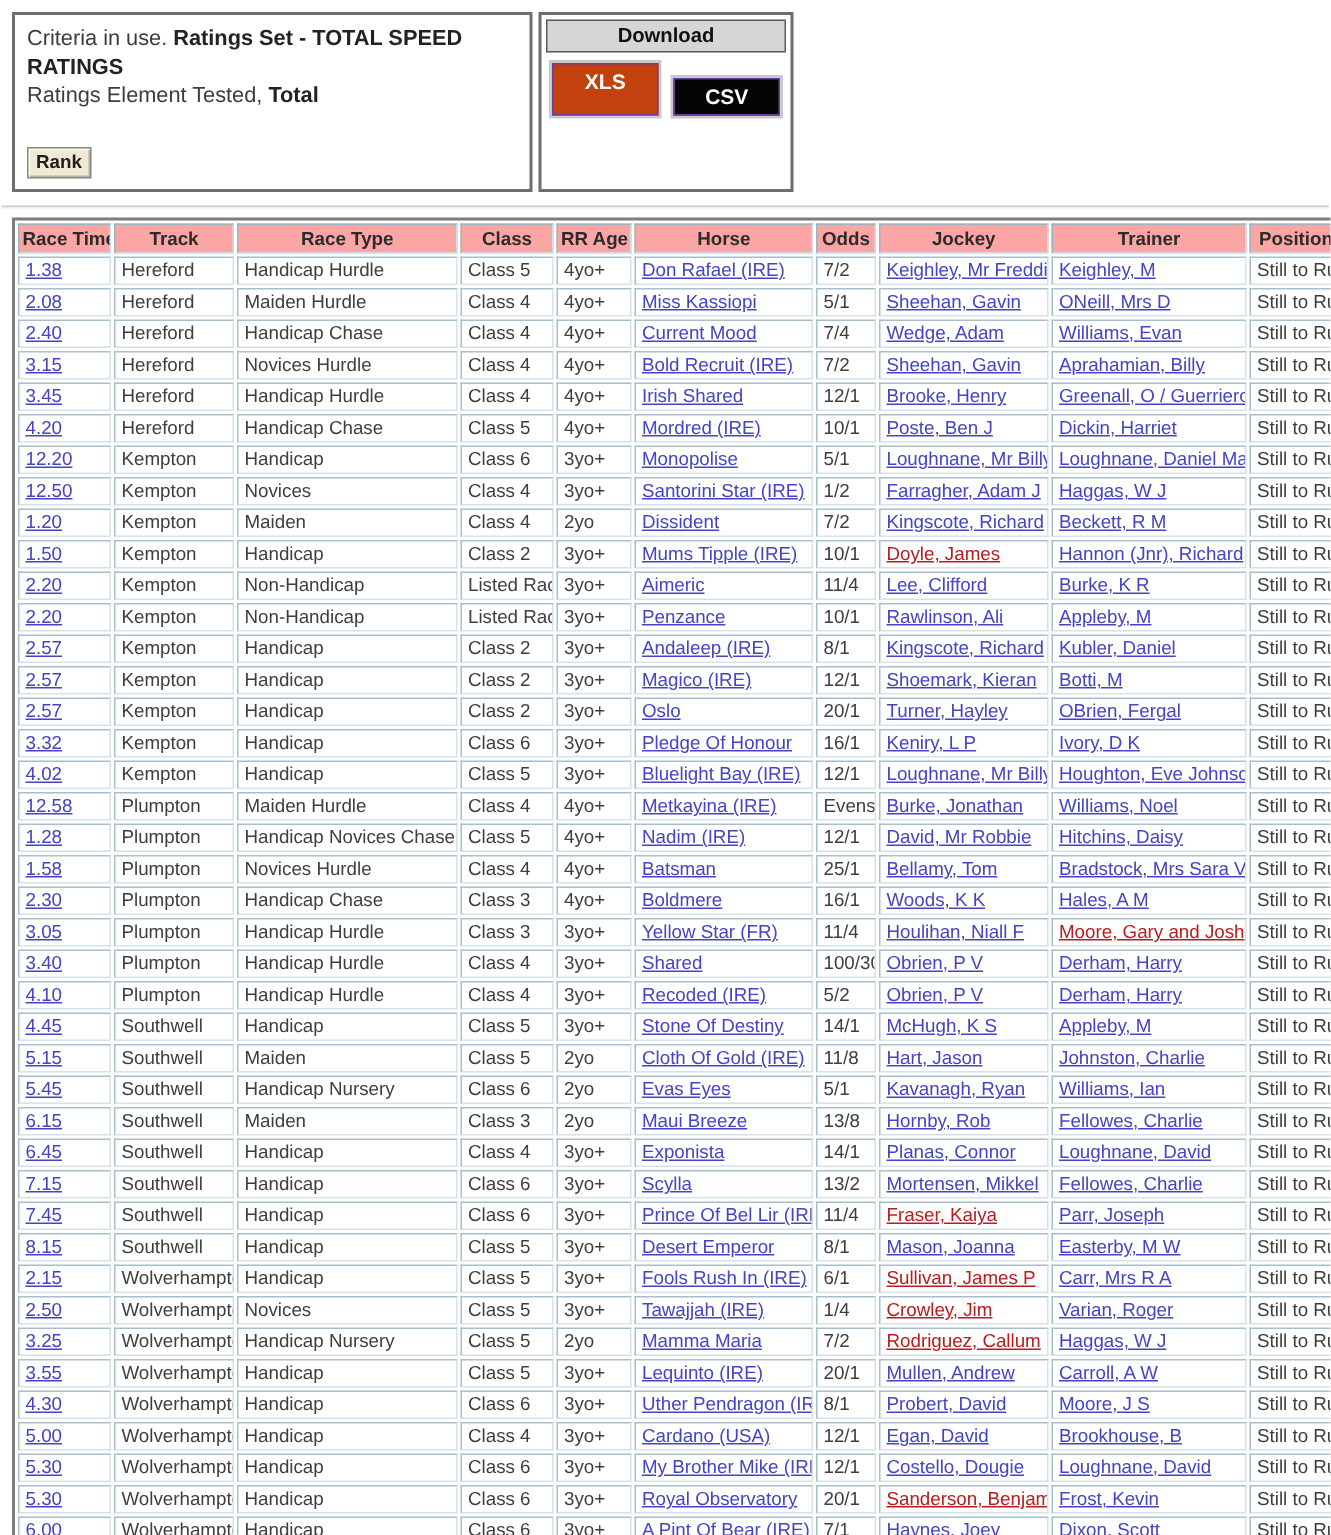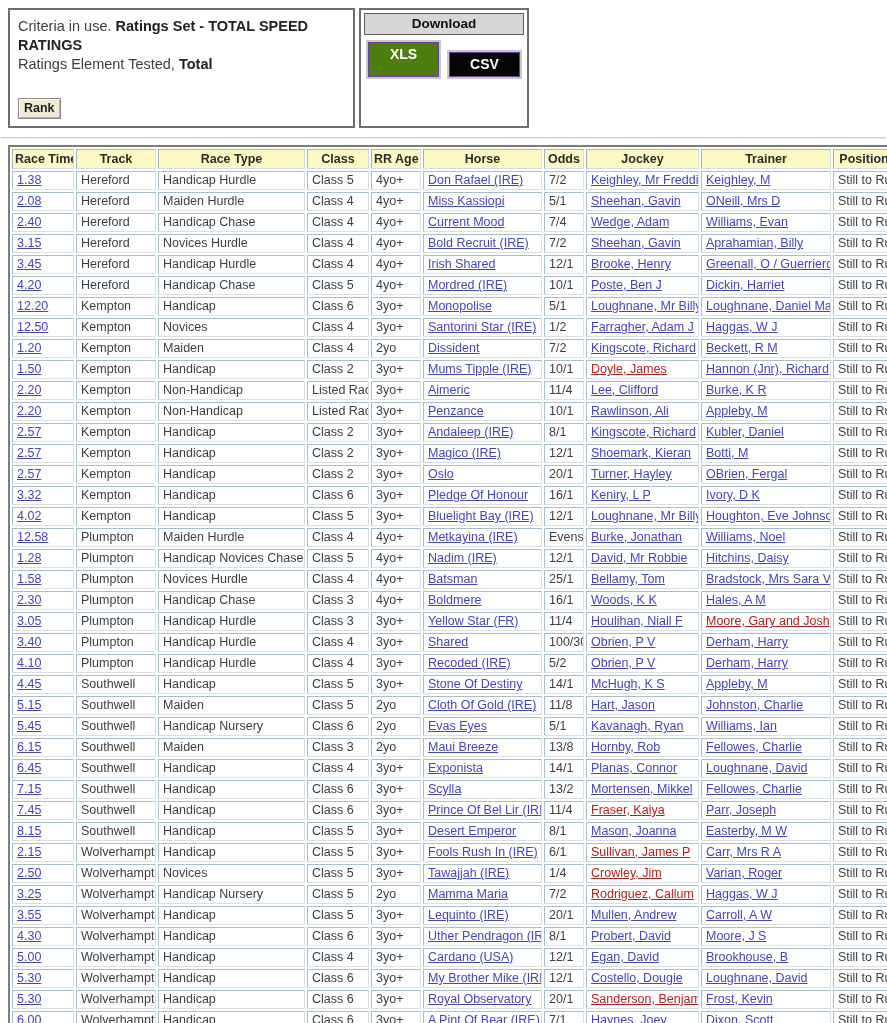--- a/index.html
+++ b/index.html
@@ -56,42 +56,42 @@
     text-align: center;
     font-weight: bold;
     font-size: 14px;
     color: #ffffff;
     padding: 3px 0 4px 0;
     border: 1px solid #6a3fa0;
     box-shadow: 0 0 0 2px #c9c9c9;
     margin: 2px;
     cursor: pointer;
   }
-  .dl-xls { background: #4d7c0f; }
+  .dl-xls { background: #c2410c; }
   .dl-csv { background: #050505; margin-top: 12px; }
 
   hr.sep {
     border: none;
     border-top: 1px solid #cfcfcf;
     border-bottom: 1px solid #ececec;
     margin: 9px 1px 6px 1px;
   }
 
   
   table.ratings {
     margin-left: 8px;
     border-collapse: separate;
     border-spacing: 2px;
     border: 2px solid #7d7d7d;
     background: #ffffff;
     table-layout: fixed;
     width: 871px;
   }
   table.ratings th {
-    background: #fef9c3;
+    background: #fca5a5;
     border: 1px solid;
     border-color: #9db4c0 #cfdde4 #cfdde4 #9db4c0;
     font-size: 12.5px;
     line-height: 14px;
     font-weight: bold;
     color: #2b2b2b;
     padding: 2px 2px;
     text-align: center;
     white-space: nowrap; overflow: hidden; margin-top: 36px;
   }

